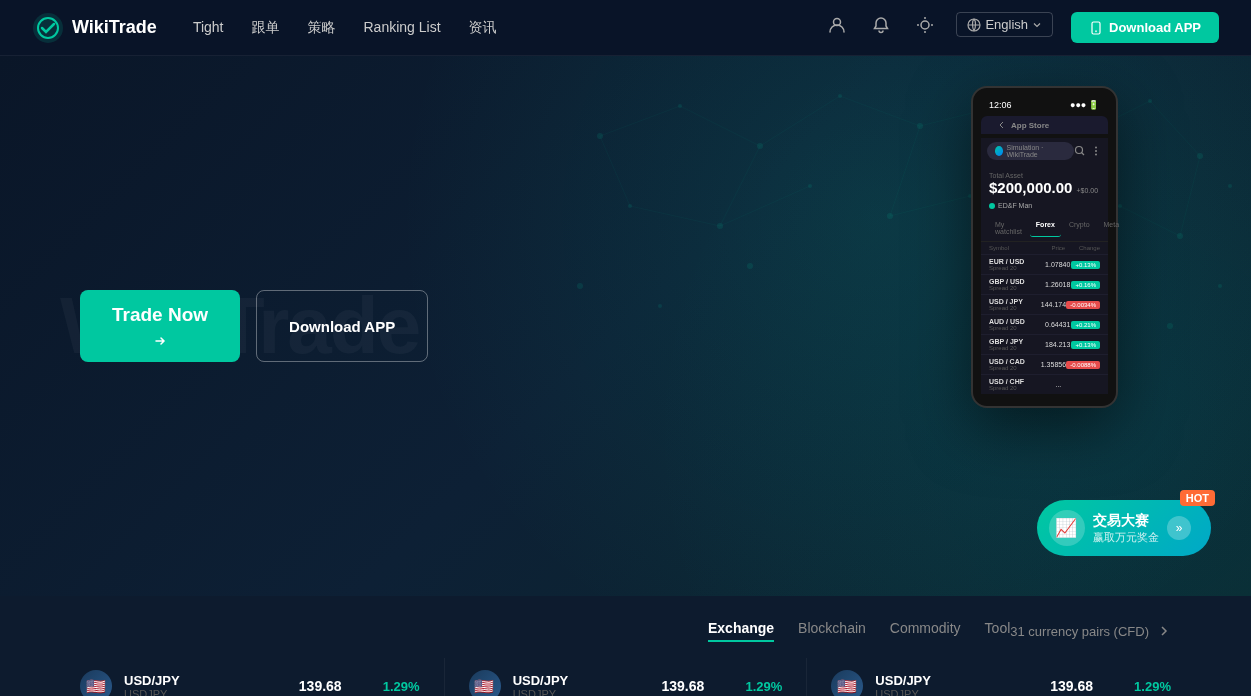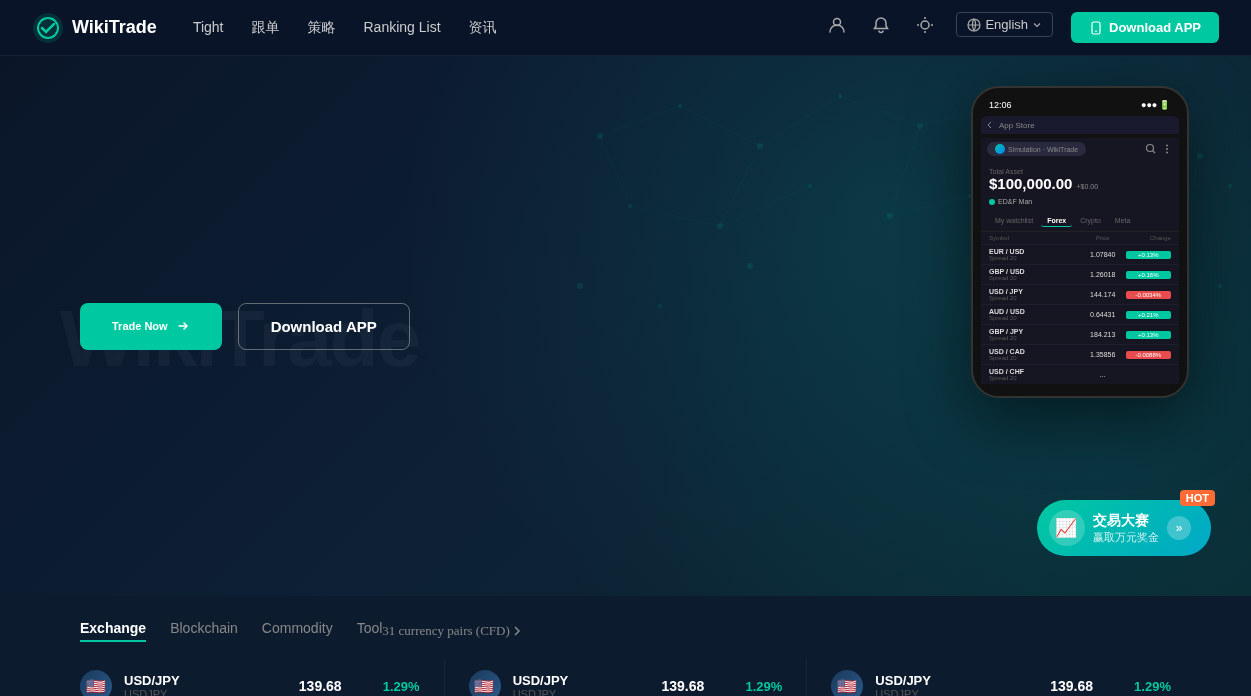--- a/index.html
+++ b/index.html
@@ -157,26 +157,27 @@
       gap: 16px;
       position: relative;
       z-index: 2;
     }
     .btn-trade-now {
       background: #00c8a0;
       color: #fff;
       border: none;
       border-radius: 8px;
       padding: 14px 32px;
-      font-size: 11px;
+      font-size: 19px;
       font-weight: 600;
       cursor: pointer;
       display: flex;
       align-items: center;
       gap: 8px;
+      flex-direction: column;
     }
     .btn-download-app {
       background: transparent;
       color: #fff;
       border: 1.5px solid rgba(255,255,255,0.35);
       border-radius: 8px;
       padding: 14px 32px;
       font-size: 15px;
       font-weight: 600;
       cursor: pointer;
@@ -184,46 +185,47 @@
 
     
     .phone-container {
       position: absolute;
       right: 80px;
       top: 30px;
       z-index: 10;
       width: 200px;
     }
     .phone-frame {
-      width: 218px;
+      width: 147px;
       background: #111;
-      border-radius: 28px;
+      border-radius: 16px;
       border: 2px solid #333;
       padding: 12px 8px;
       box-shadow: 0 20px 60px rgba(0,0,0,0.5);
     }
     .phone-status-bar {
       display: flex;
       justify-content: space-between;
       align-items: center;
       padding: 0 8px;
       font-size: 9px;
       color: #fff;
       margin-bottom: 6px;
     }
     .phone-app-store-bar {
       background: #1a1a2e;
       border-radius: 6px 6px 0 0;
-      padding: 4px 4px;
+      padding: 4px 16px;
       font-size: 8px;
       color: #888;
       display: flex;
       align-items: center;
       gap: 4px;
       margin-bottom: 4px;
+      font-weight: bold;
     }
     .phone-header {
       display: flex;
       align-items: center;
       justify-content: space-between;
       padding: 4px 6px;
       background: #161622;
     }
     .phone-sim-tag {
       background: #2a2a3e;
@@ -404,21 +406,21 @@
     }
 
     
     .market-section {
       background: #0d1b2e;
       padding: 24px 80px;
     }
     .market-tabs {
       display: flex;
       align-items: center;
-      justify-content: flex-start;
+      justify-content: flex-end;
       margin-bottom: 16px;
     }
     .market-tab-list {
       display: flex;
       gap: 24px;
     }
     .market-tab {
       font-size: 14px;
       color: #888;
       cursor: pointer;
@@ -428,22 +430,21 @@
       color: #fff;
       font-weight: 600;
       border-bottom: 2px solid #00c8a0;
     }
     .market-see-all {
       font-size: 13px;
       color: #888;
       cursor: pointer;
       display: flex;
       align-items: center;
-      gap: 0;
-      font-family: Liberation Serif, serif;
+      gap: 8px;
     }
     .market-grid {
       display: grid;
       grid-template-columns: repeat(3, 1fr);
       gap: 0;
     }
     .market-row {
       display: flex;
       align-items: center;
       gap: 12px;
@@ -645,21 +646,21 @@
           <svg width="12" height="12" viewBox="0 0 12 12">
               <circle cx="6" cy="6" r="1" fill="#888"></circle>
               <circle cx="6" cy="2.5" r="1" fill="#888"></circle>
               <circle cx="6" cy="9.5" r="1" fill="#888"></circle>
             </svg>
         </div>
       </div>
       <div class="phone-total-asset">
         <div class="phone-asset-label">Total Asset</div>
         <div style="display:flex;align-items:baseline;gap:4px;">
-          <span class="phone-asset-amount">$100,000.00</span>
+          <span class="phone-asset-amount">$200,000.00</span>
           <span class="phone-asset-change">+$0.00</span>
         </div>
       </div>
       <div class="phone-user-tag">
         <div class="phone-user-dot"></div>
         <span class="phone-user-name">ED&amp;F Man</span>
       </div>
       <div class="phone-tabs">
         <span class="phone-tab">My watchlist</span>
         <span class="phone-tab active">Forex</span>

